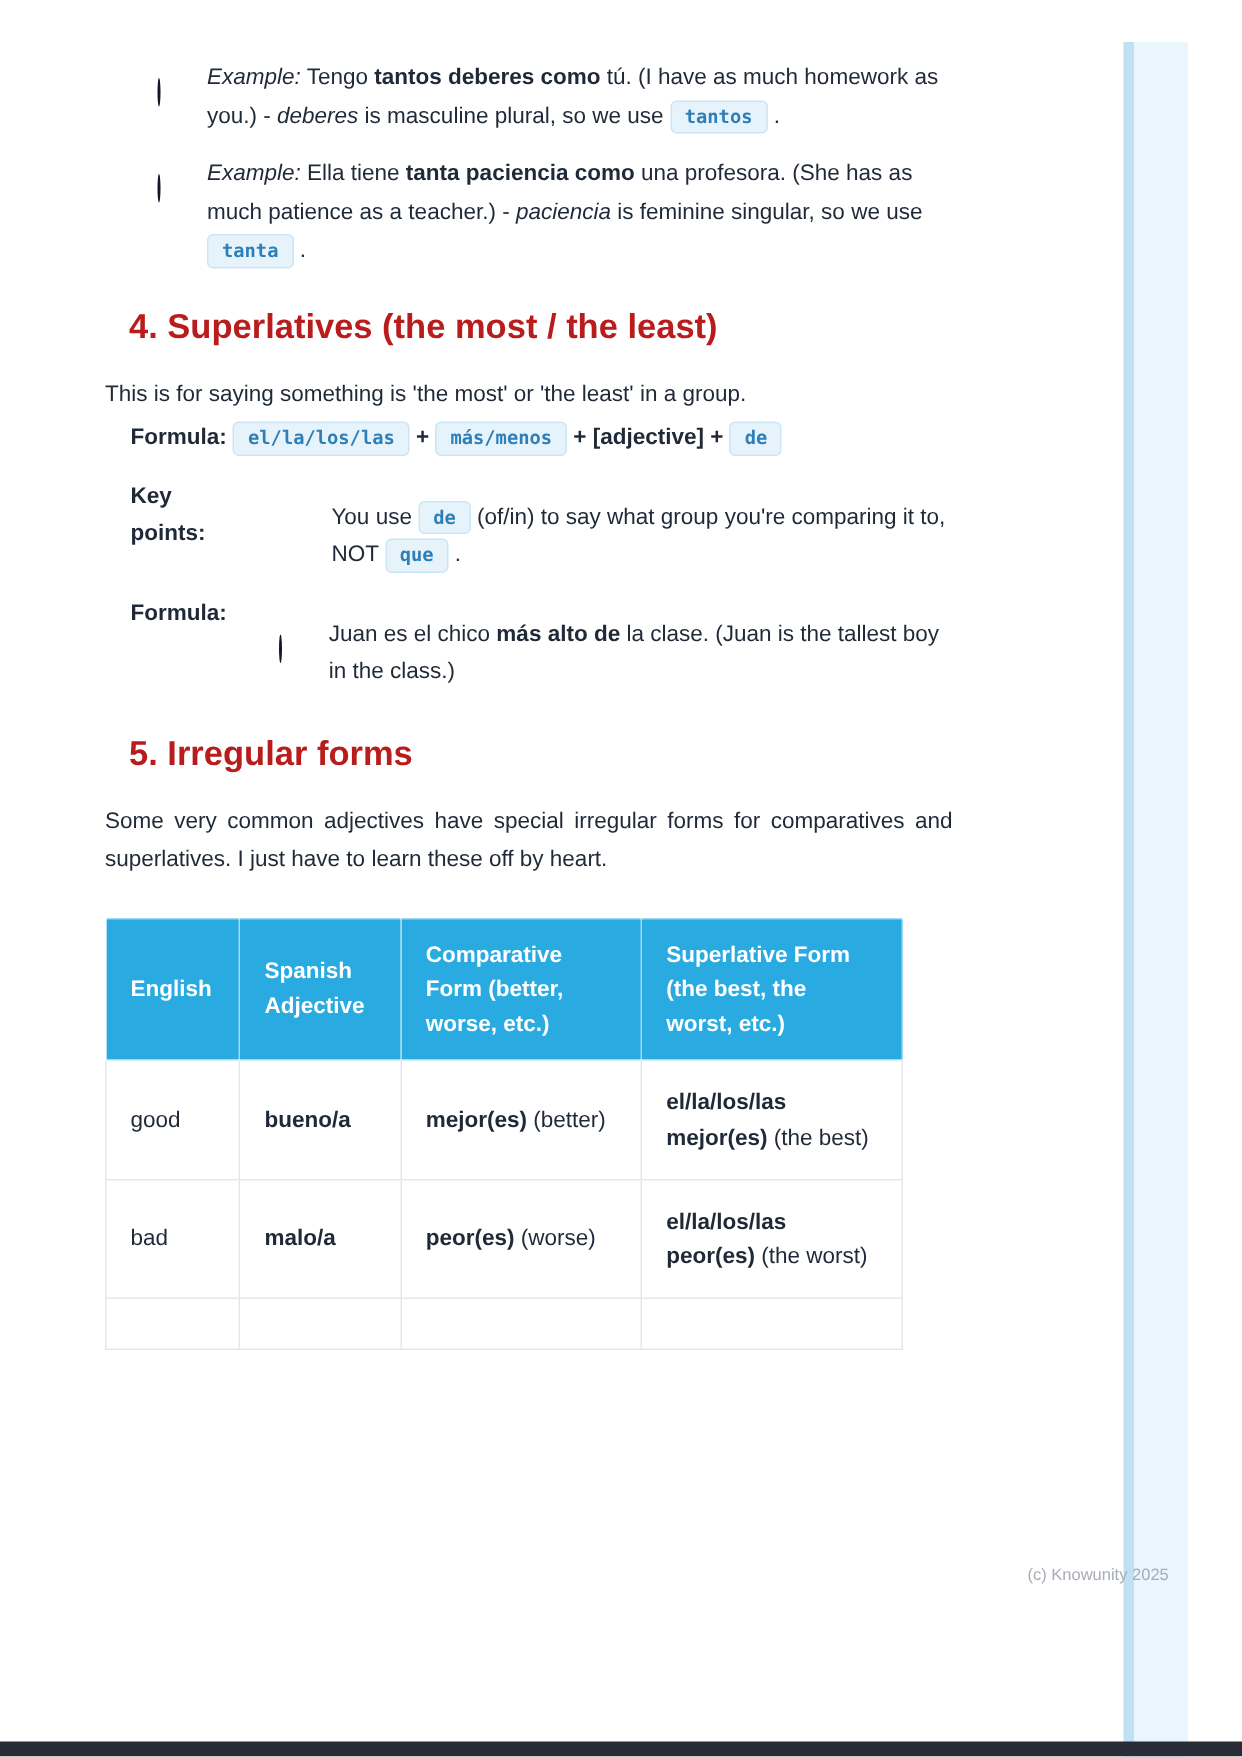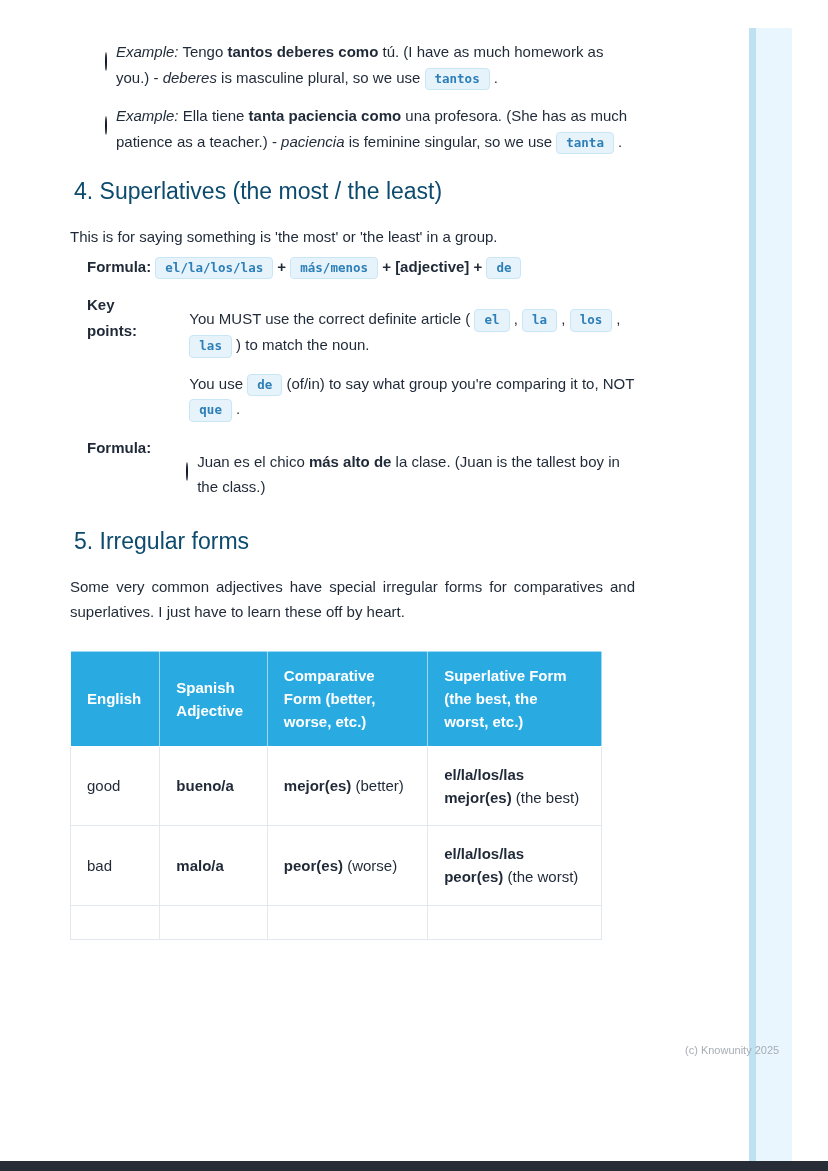--- a/index.html
+++ b/index.html
@@ -35,33 +35,33 @@
     color: #2d7fb8;
     background: #e7f3fb;
     border: 1px solid #c9e6f7;
     border-radius: 4px;
     padding: 2px 9px 3px;
     vertical-align: baseline;
   }
   h2.section-heading {
     font-size: 23px;
     line-height: 30px;
-    font-weight: 400;
-    color: #0c4a6e;
-    margin: 22px 0 18px 4px;
+    font-weight: 700;
+    color: #b91c1c;
+    margin: 22px 0 18px 16px;
   }
   p.body-para { margin: 0 0 0 0; }
   p.justified { text-align: justify; }
 
   ul.doc-list { list-style: none; margin: 0; padding: 0; }
   ul.doc-list.mt { margin-top: 4px; }
   ul.doc-list > li { display: flex; margin-bottom: 13px; }
   ul.doc-list > li:last-child { margin-bottom: 0; }
   ul.level1 > li { padding-left: 8px; }
-  ul.level2 > li { padding-left: 35px; }
+  ul.level2 > li { padding-left: 35px; gap: 22px; }
   .mk { flex: 0 0 auto; margin-top: 10px; margin-right: 9px; }
   .mk-dot { width: 6px; height: 6px; border-radius: 50%; background: #111827; }
   .mk-circle { width: 7px; height: 7px; border-radius: 50%; border: 1.5px solid #111827; background: transparent; }
   .li-body { flex: 1 1 auto; min-width: 0; }
   ul.nested { margin-top: 14px; }
   li.group { flex-direction: row; }
   li.group > .group-head { display: flex; }
   li.group > .group-head > .mk { margin-right: 9px; }
 
   table.grammar-table {
@@ -142,24 +142,20 @@
         <span class="mk"><span class="mk-dot"></span></span>
         <div class="li-body"><span class="b">Formula:</span><span> </span><code class="chip">el/la/los/las</code><span class="b"> + </span><code class="chip">más/menos</code><span class="b"> + [adjective] + </span><code class="chip">de</code></div>
       </li>
 
       <li class="group">
         <div class="group-head">
           <span class="mk"><span class="mk-dot"></span></span>
           <div class="li-body"><span class="b">Key points:</span></div>
         </div>
         <ul class="doc-list level2 nested">
-          <li>
-            <span class="mk"><span class="mk-dot"></span></span>
-            <div class="li-body"><span>You MUST use the correct definite article ( </span><code class="chip">el</code><span> , </span><code class="chip">la</code><span> , </span><code class="chip">los</code><span> , </span><code class="chip">las</code><span> ) to match the noun.</span></div>
-          </li>
           <li>
             <span class="mk"><span class="mk-dot"></span></span>
             <div class="li-body"><span>You use </span><code class="chip">de</code><span> (of/in) to say what group you're comparing it to, NOT </span><code class="chip">que</code><span> .</span></div>
           </li>
         </ul>
       </li>
 
       <li class="group">
         <div class="group-head">
           <span class="mk"><span class="mk-dot"></span></span>

